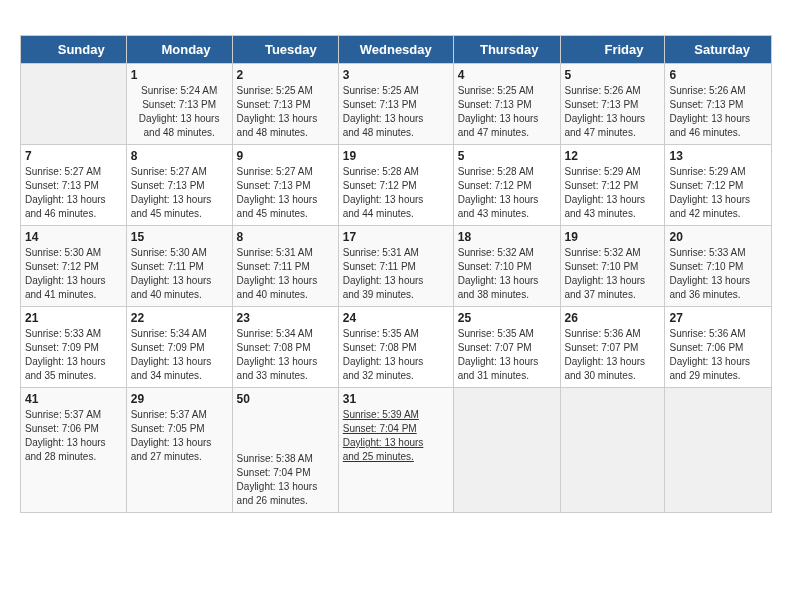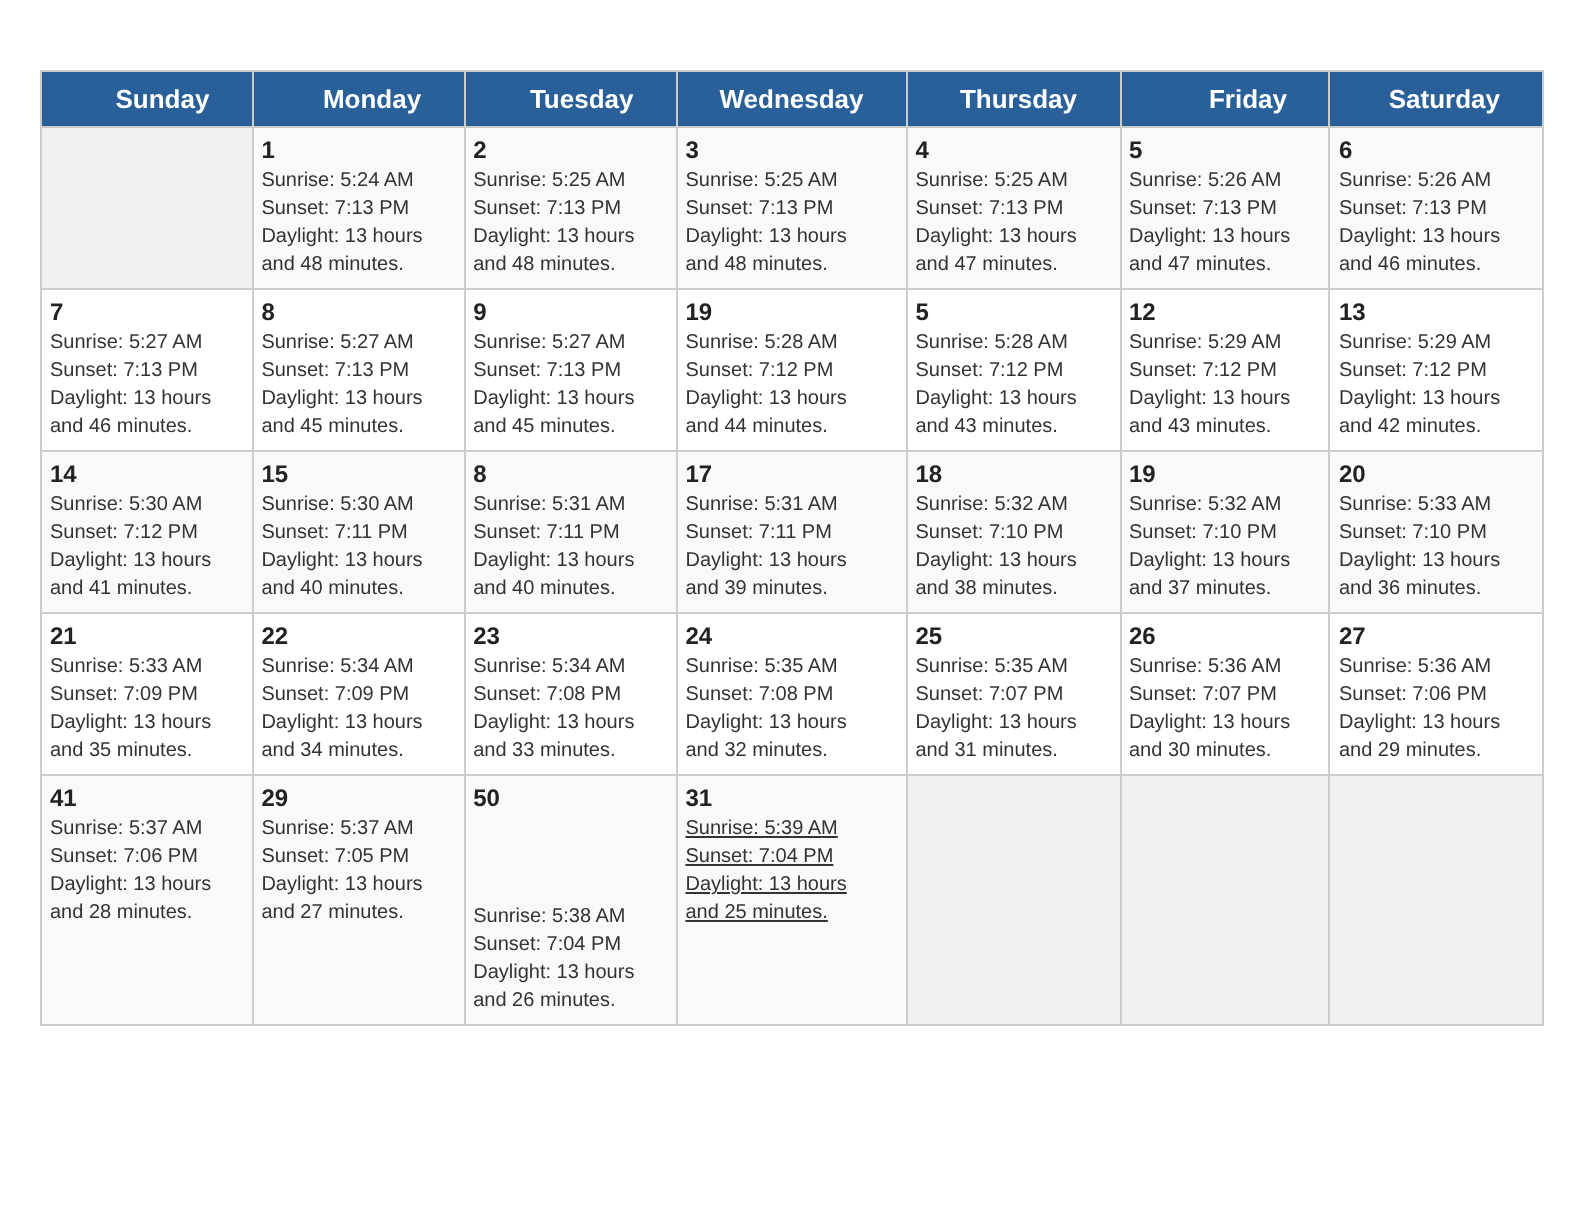--- a/index.html
+++ b/index.html
@@ -115,21 +115,21 @@
         <th>Thursday</th>
         <th>Friday</th>
         <th>Saturday</th>
       </tr>
     </thead>
   <tbody id="calendar-body">
   <tr>
         <td class="empty-cell"></td>
         <td>
           <span class="day-num">1</span>
-          <div class="day-info" style="white-space: pre-line;">Sunrise: 5:24 AM
+          <div class="day-info" style="white-space: pre-line; text-align: center;">Sunrise: 5:24 AM
 Sunset: 7:13 PM
 Daylight: 13 hours
 and 48 minutes.</div>
         </td>
         <td>
           <span class="day-num">2</span>
           <div class="day-info" style="white-space: pre-line;">Sunrise: 5:25 AM
 Sunset: 7:13 PM
 Daylight: 13 hours
 and 48 minutes.</div>

